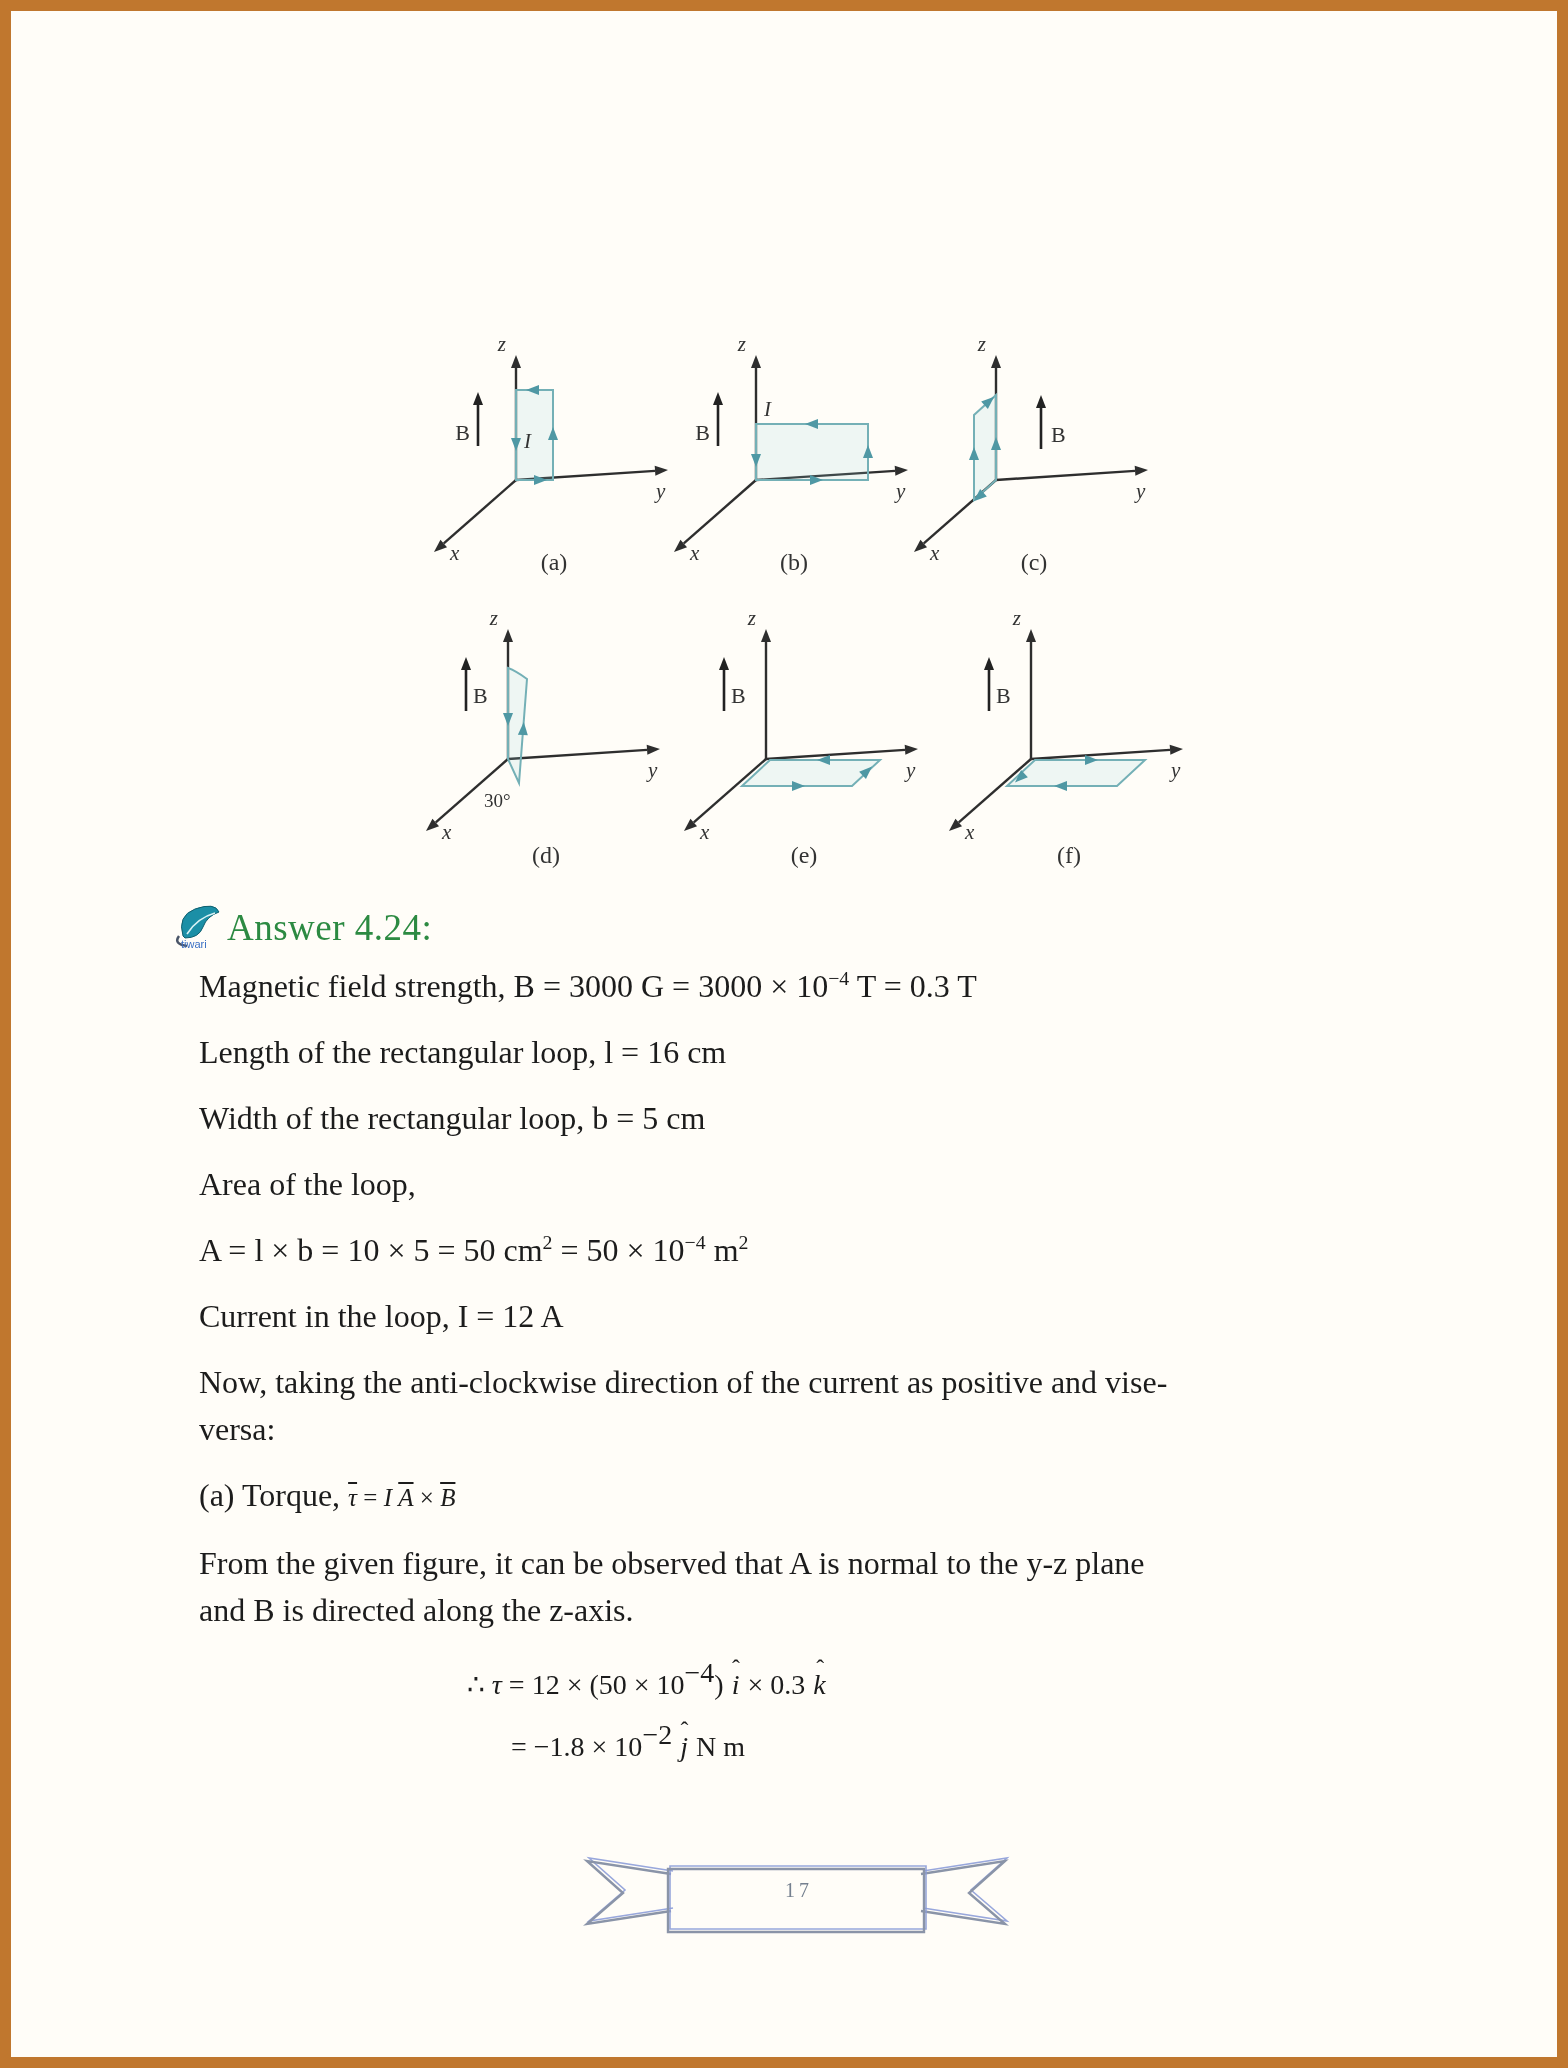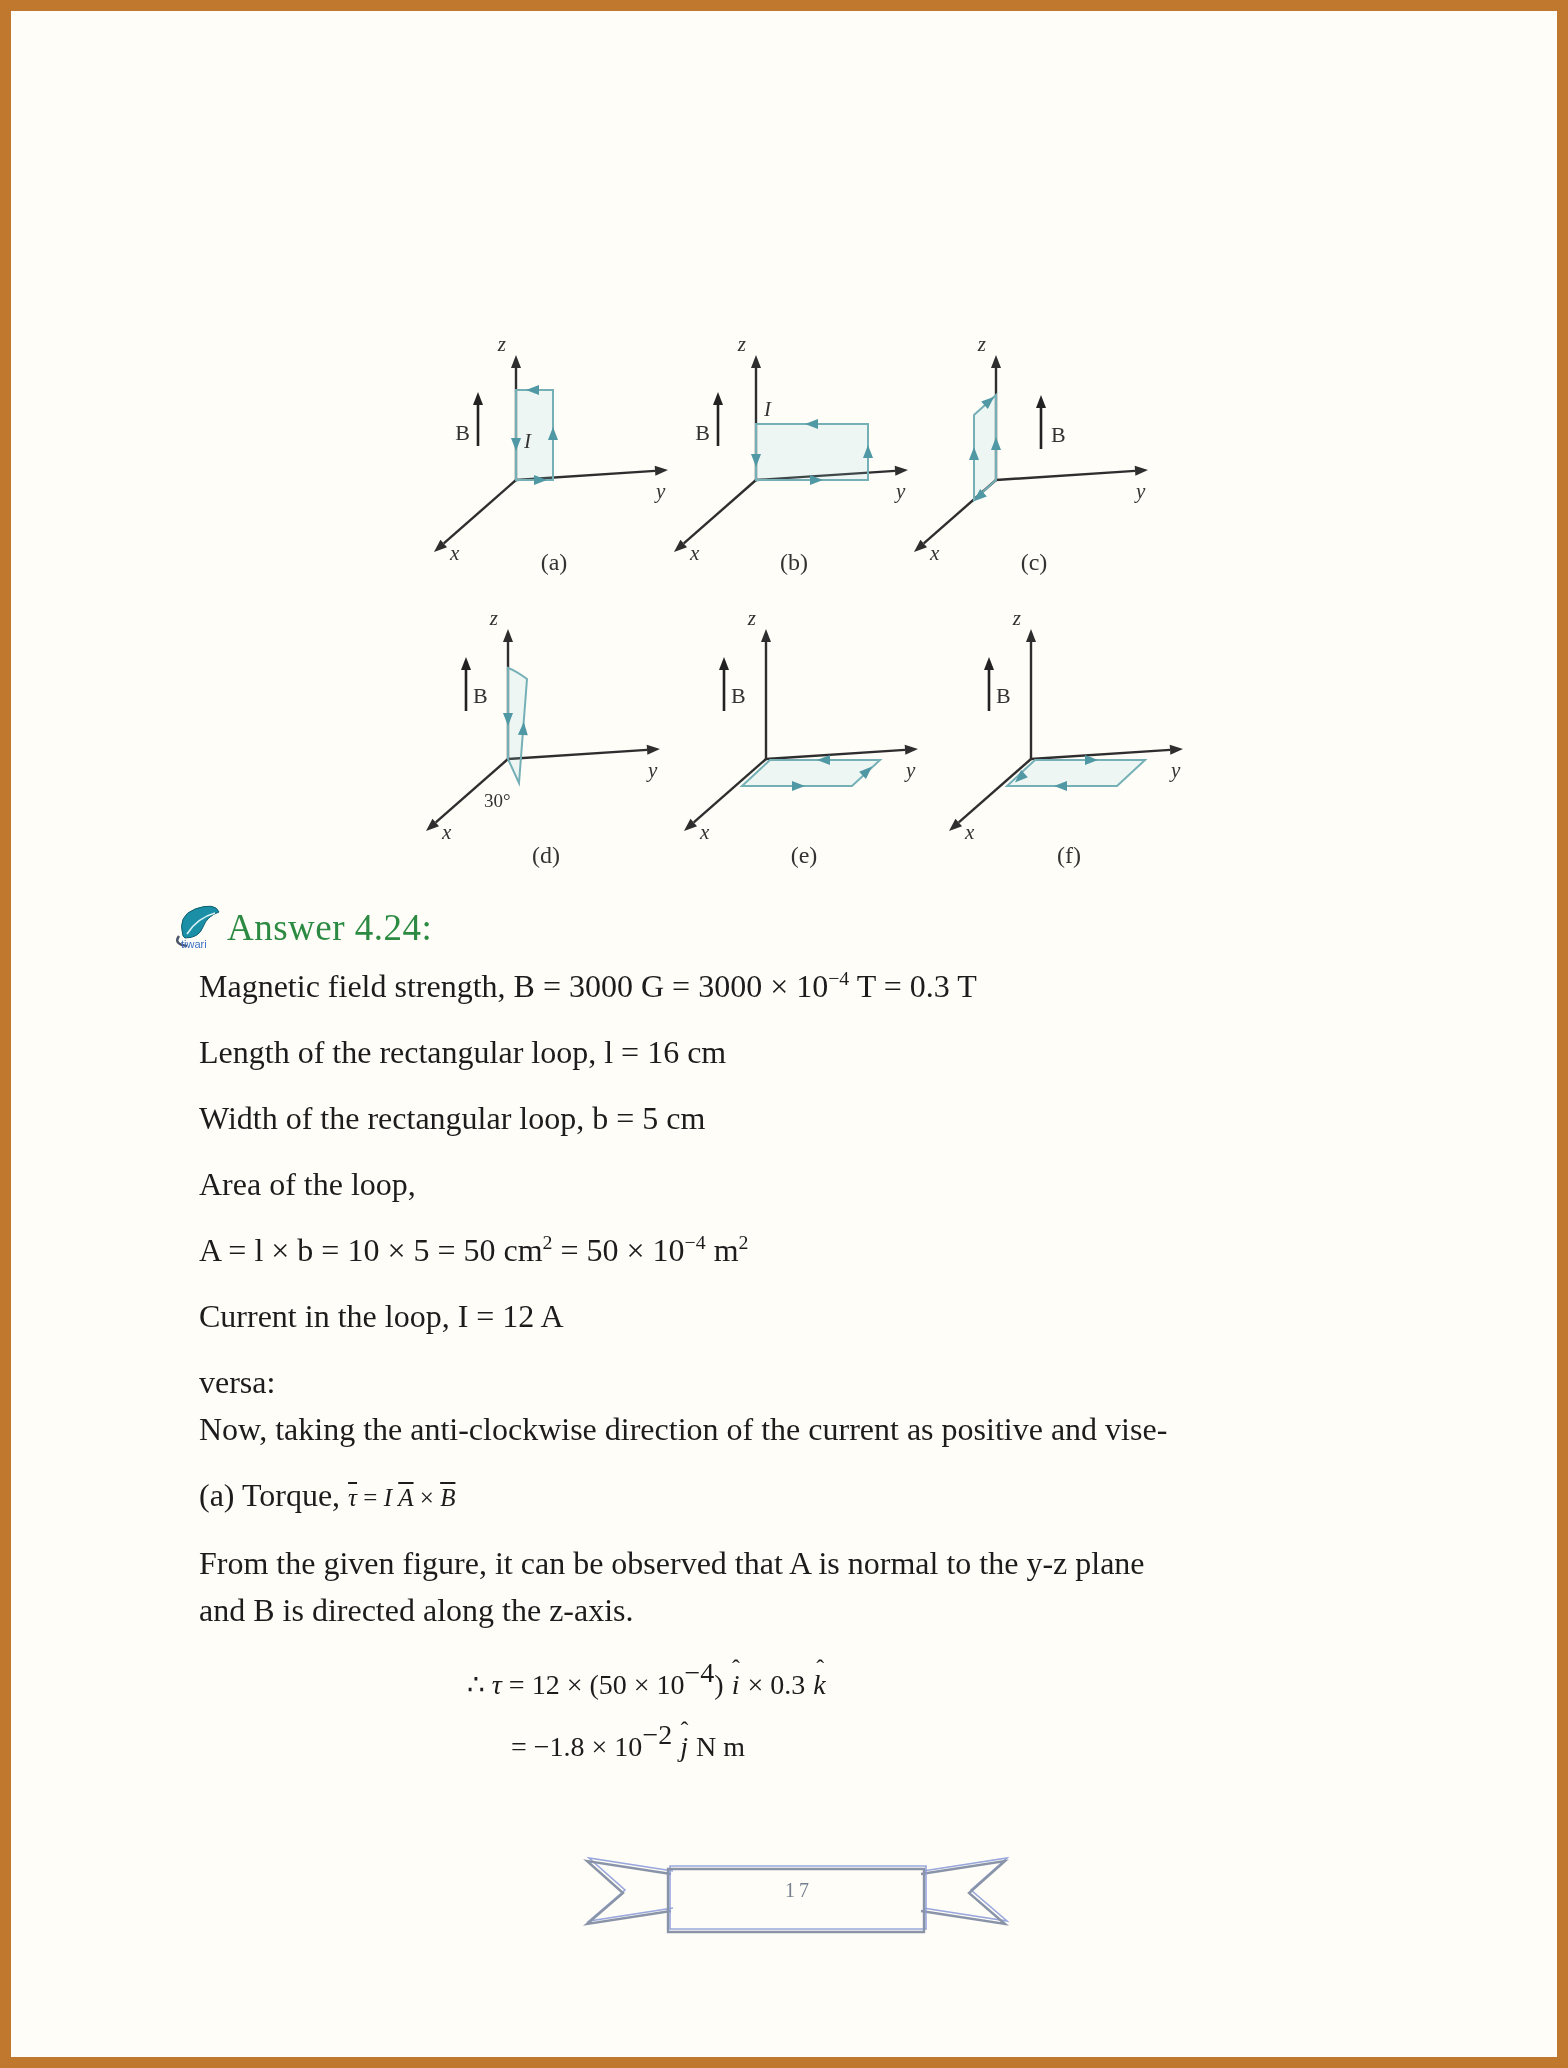--- a/index.html
+++ b/index.html
@@ -183,22 +183,22 @@
       <p class="para">
         <span class="pline"><span>Area of the loop,</span></span>
       </p>
       <p class="para">
         <span class="pline"><span>A = l × b = 10 × 5 = 50 cm</span><sup>2</sup><span> = 50 × 10</span><sup>−4</sup><span> m</span><sup>2</sup></span>
       </p>
       <p class="para">
         <span class="pline"><span>Current in the loop, I = 12 A</span></span>
       </p>
       <p class="para">
+        <span class="pline"><span>Now, taking the anti-clockwise direction of the current as positive and vise-</span></span>
         <span class="pline"><span>versa:</span></span>
-        <span class="pline"><span>Now, taking the anti-clockwise direction of the current as positive and vise-</span></span>
       </p>
       <p class="para kind-inline-formula">
         <span class="pline"><span>(a) Torque, </span><span class="vec mseg">τ</span><span class="mseg"> = </span><span class="it mseg">I</span><span class="mseg"> </span><span class="vec mseg">A</span><span class="mseg"> × </span><span class="vec mseg">B</span></span>
       </p>
       <p class="para">
         <span class="pline"><span>From the given figure, it can be observed that A is normal to the y-z plane</span></span>
         <span class="pline"><span>and B is directed along the z-axis.</span></span>
       </p>
       <p class="para kind-display-formula-1">
         <span class="pline"><span class="mseg">∴ </span><span class="it mseg">τ</span><span class="mseg"> = 12 × (50 × 10</span><sup class="mseg">−4</sup><span class="mseg">) </span><span class="hat mseg">i<span class="hm">ˆ</span></span><span class="mseg"> × 0.3 </span><span class="hat mseg">k<span class="hm">ˆ</span></span></span>

